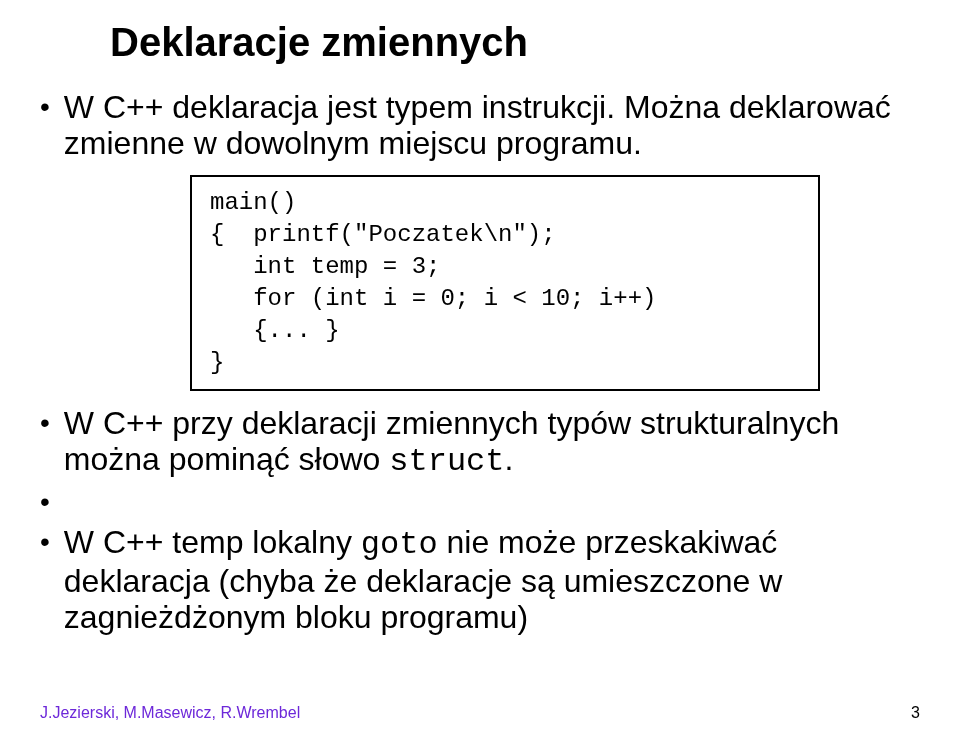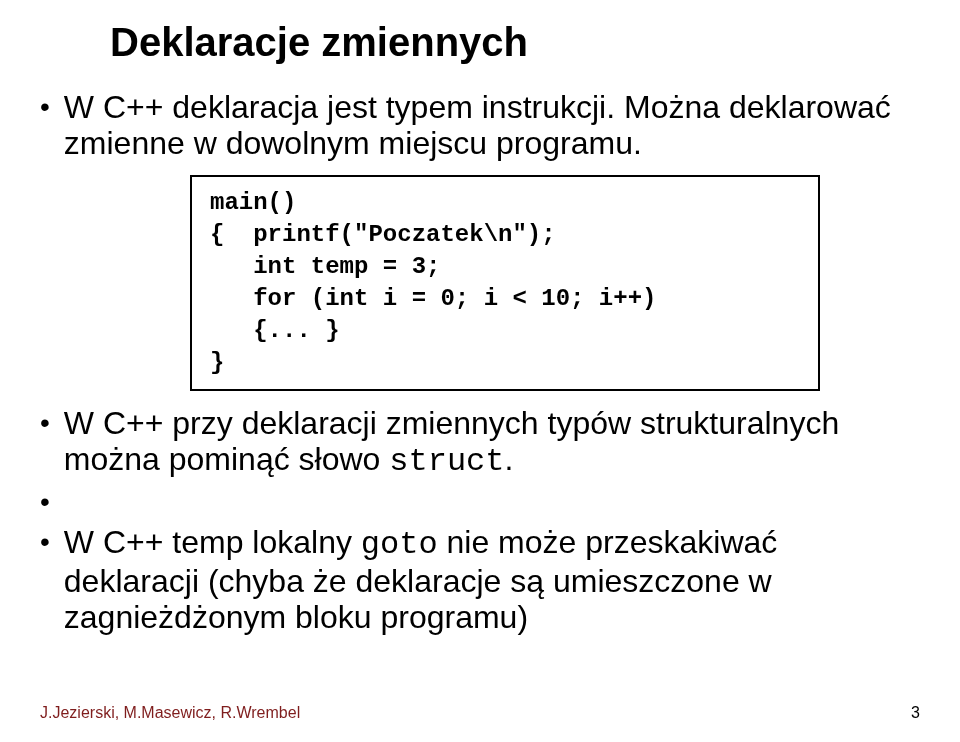--- a/index.html
+++ b/index.html
@@ -40,35 +40,35 @@
     }
     .code-box {
       border: 2px solid #000;
       margin-left: 150px;
       margin-right: 100px;
       margin-top: 14px;
       margin-bottom: 14px;
       padding: 10px 4px 10px 18px;
       font-family: "Courier New", Courier, monospace;
       font-size: 24px;
-      font-weight: bold;
+      font-weight: normal;
       line-height: 32px;
       white-space: pre;
       color: #000;
     }
     .mono {
       font-family: "Courier New", Courier, monospace;
       font-weight: normal;
     }
     .footer {
       position: absolute;
       left: 40px;
       bottom: 20px;
       font-size: 16px;
-      color: #7f1d1d;
+      color: #6d28d9;
     }
     .page-num {
       position: absolute;
       right: 40px;
       bottom: 20px;
       font-size: 16px;
       color: #000;
     }
   </style>
 </head>
@@ -95,18 +95,18 @@
   </span>
 </div>
 
 <div class="bullet-item">
   <span class="bullet-dot">•</span>
 </div>
 
 <div class="bullet-item">
   <span class="bullet-dot">•</span>
   <span class="bullet-text">
-    <span>W C++ temp lokalny </span><span class="mono">goto</span><span> nie może przeskakiwać deklaracji (chyba że deklaracje są umieszczone w zagnieżdżonym bloku programu)</span>
+    <span>W C++ temp lokalny </span><span class="mono">goto</span><span> nie może przeskakiwać deklaracja (chyba że deklaracje są umieszczone w zagnieżdżonym bloku programu)</span>
   </span>
 </div>
 
 <div class="footer">J.Jezierski, M.Masewicz, R.Wrembel</div>
 <div class="page-num">3</div>
 
 </body></html>

